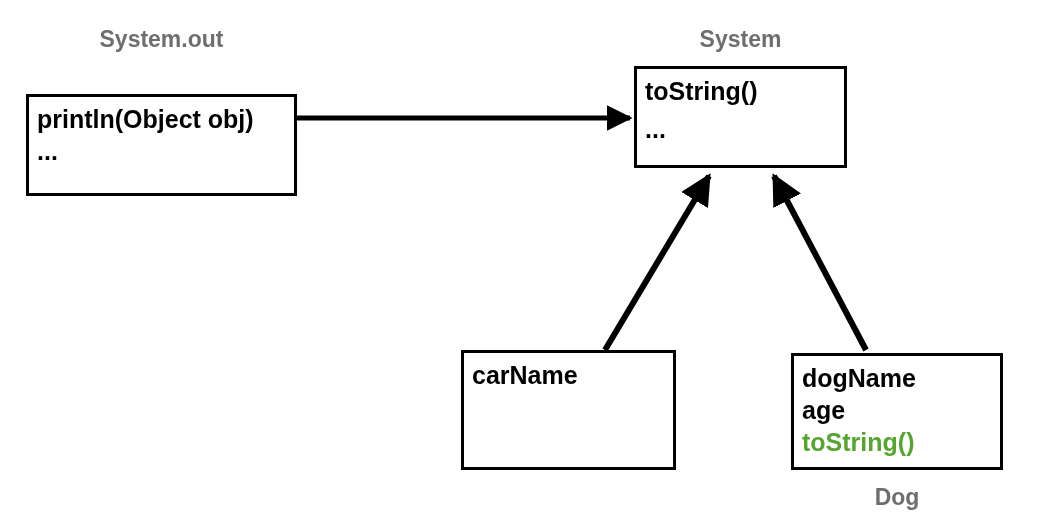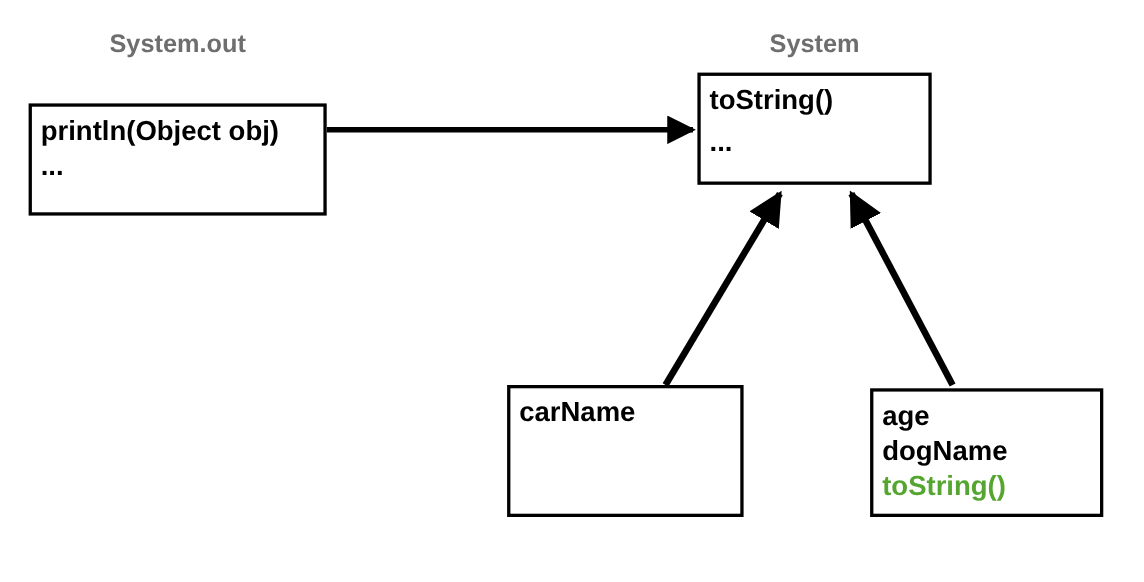--- a/index.html
+++ b/index.html
@@ -109,20 +109,21 @@
 
   <div class="uml-box align-center" style="left:461px; top:350px; width:215px; height:120px;padding-left:20px;">
     <div class="box-body">
       <div class="member">carName</div>
     </div>
   </div>
 
 
   <div class="uml-box align-center" style="left:791px; top:353px; width:212px; height:117px;">
     <div class="box-body">
+      <div class="member">dogName</div>
       <div class="member">age</div>
-      <div class="member">dogName</div>
       <div class="member green">toString()</div>
     </div>
   </div>
 
+  <div class="class-label" style="left:791px; top:484px; width:212px;">Dog</div>
 
 </div>
 
 </body></html>

